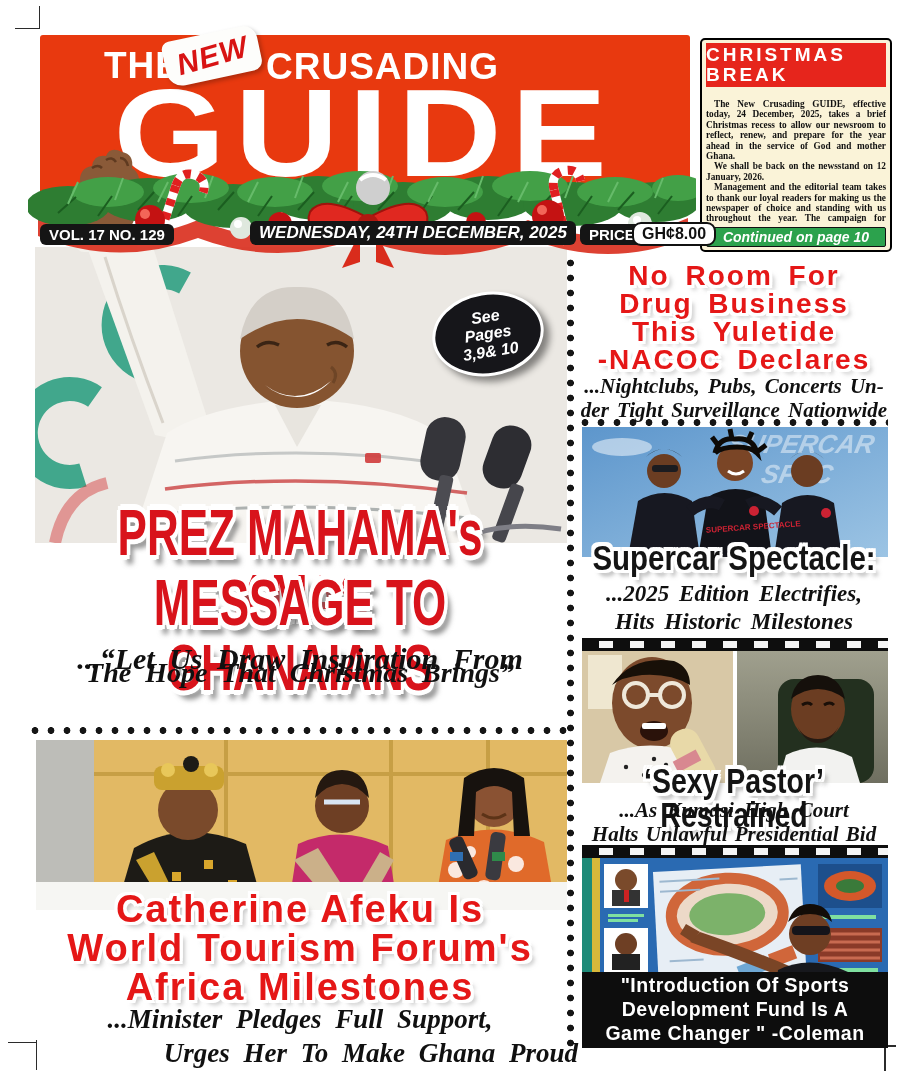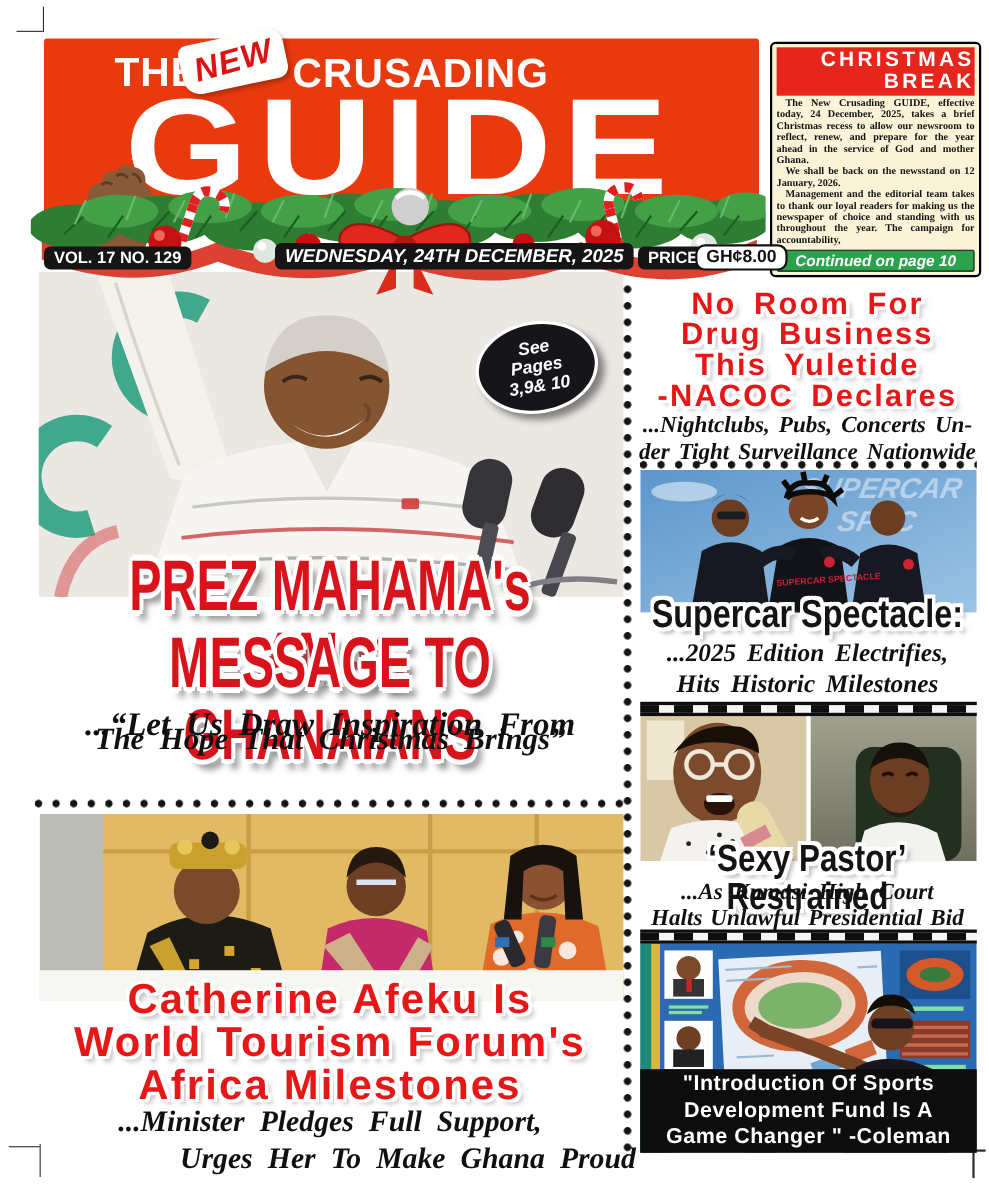--- a/index.html
+++ b/index.html
@@ -24,24 +24,24 @@
 
   
   .pill{position:absolute;background:#151515;color:#fff;font-weight:bold;border-radius:6px;
         padding:2px 9px;font-size:15px;z-index:6;white-space:nowrap;}
   .pill-price-val{background:#ffffff;color:#111;border:2px solid #111;border-radius:9px;font-size:16px;padding:1px 8px;}
 
   
   .xbox{position:absolute;left:700px;top:38px;width:192px;height:214px;box-sizing:border-box;
         background:#faf3d8;border:2px solid #000;border-radius:5px;padding:3px 4px;z-index:5;
         display:flex;flex-direction:column;}
-  .xbox-title{background:#e6251c;color:#fff;font-weight:bold;font-size:19px;text-align:right;
+  .xbox-title{background:#e6251c;color:#fff;font-weight:bold;font-size:19px;text-align:left;
               line-height:1.05;letter-spacing:3px;padding:2px 0;}
   .xbox-body{font-family:"Liberation Serif",serif;font-weight:bold;font-size:9.3px;line-height:1.12;
-             text-align:justify;color:#111;margin-top:2px;flex:1;overflow:hidden;}
+             text-align:justify;color:#111;margin-top:12px;flex:1;overflow:hidden;}
   .xbox-body p{margin:0;text-indent:8px;}
   .xbox-cont{background:#2ca24d;border:1.5px solid #111;color:#fff;font-style:italic;font-weight:bold;
              font-size:14px;text-align:center;padding:1px 0;border-radius:2px;margin-top:2px;}
 
   
   .vdots{position:absolute;left:566px;top:256px;width:9px;height:794px;z-index:7;
          background:radial-gradient(circle at 4.5px 7px,#151515 3.1px,transparent 3.7px);
          background-size:9px 15px;background-repeat:repeat-y;}
   .hdots{position:absolute;height:9px;z-index:7;
          background:radial-gradient(circle at 5px 4.5px,#151515 3.1px,transparent 3.7px);

